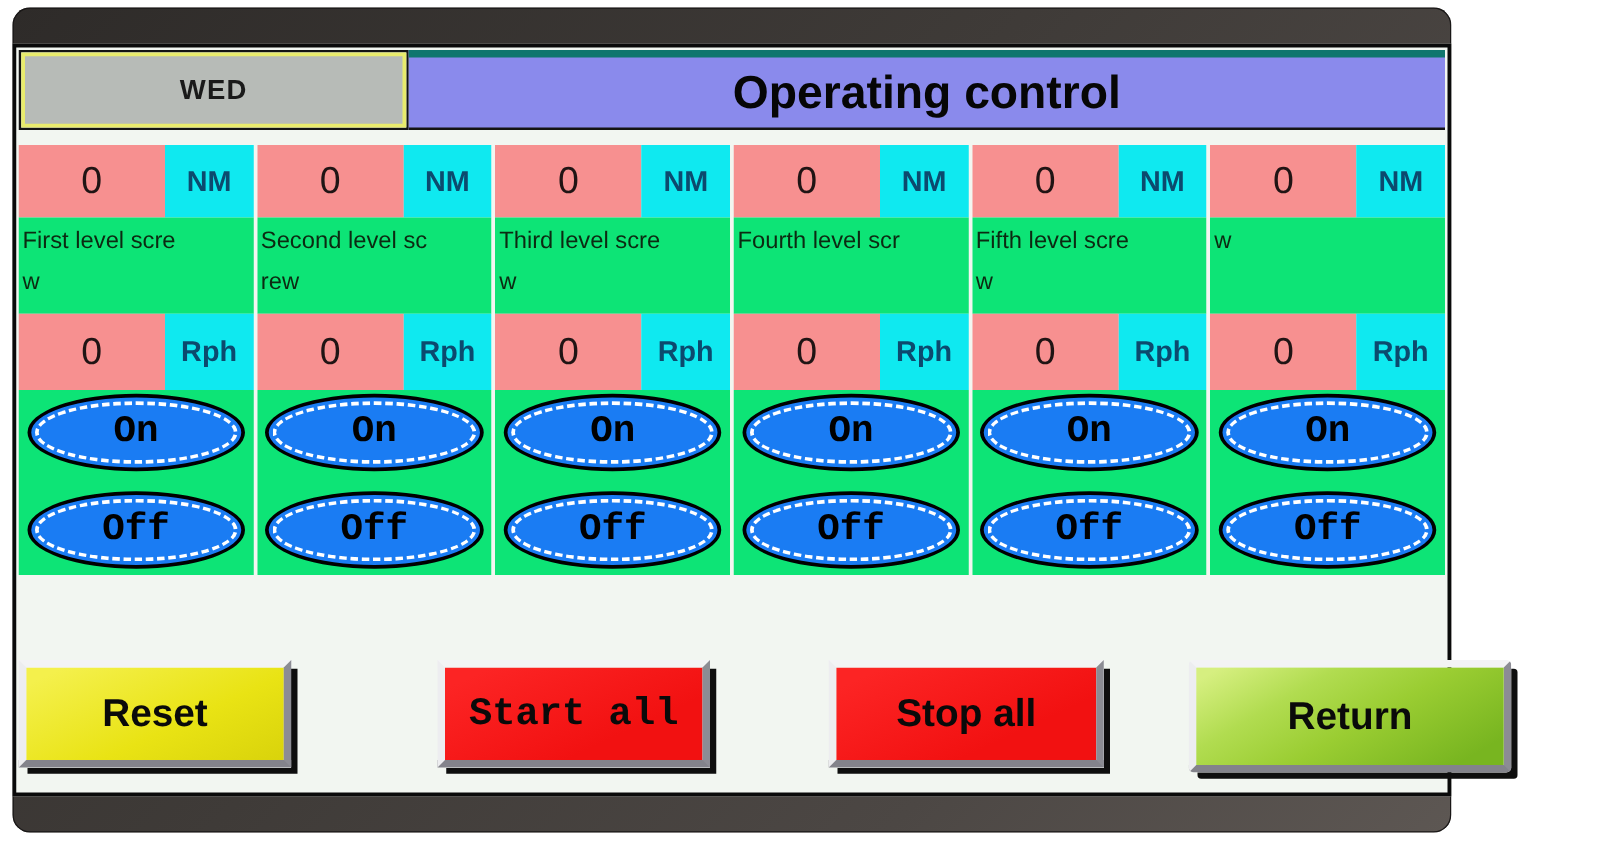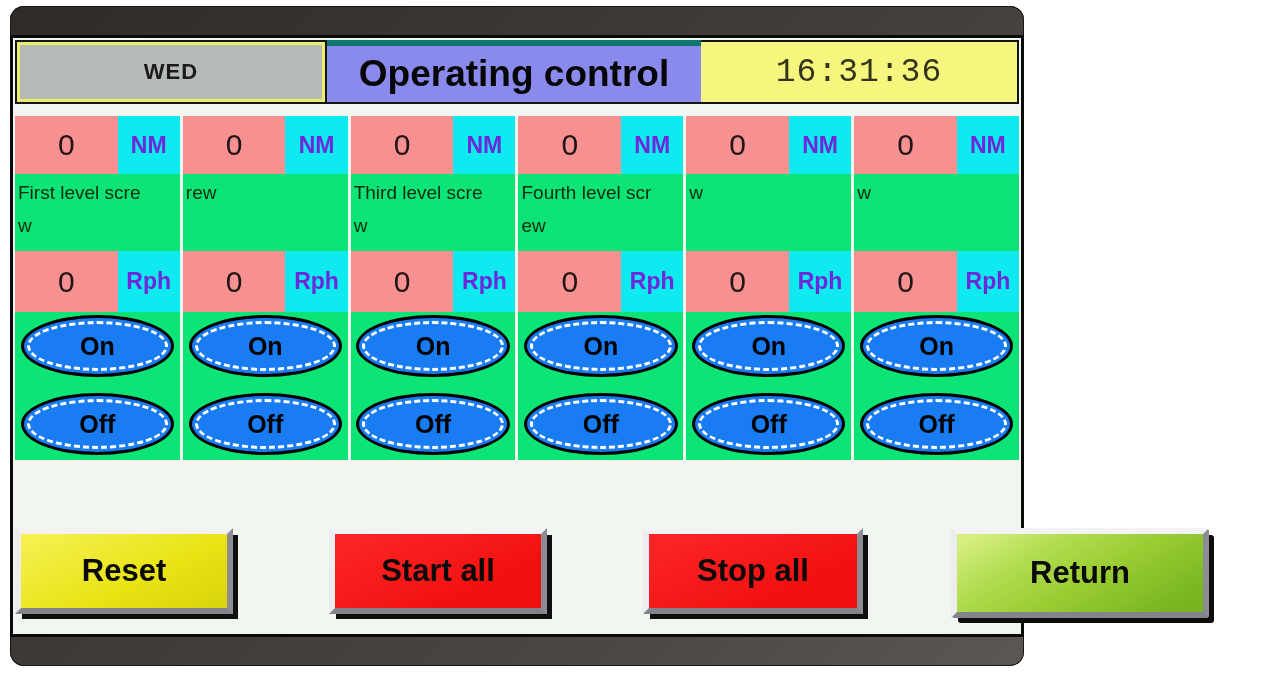--- a/index.html
+++ b/index.html
@@ -1,21 +1,21 @@
 <!DOCTYPE html>
 <html style="--screen-bg: #f2f6f1; --title-bg: #8a8aec; --time-bg: #f6f67e; --day-bg: #b7bbb7; --day-border: #e9ec6d; --cell-pink: #f79090; --cell-cyan: #0fe9f0; --panel-green: #0de476; --button-blue: #1a7cf3; --reset-yellow: #e9e314; --action-red: #f21111; --return-green: #9acd32;"><head>
 <meta charset="utf-8">
 <style>
   html,body{margin:0;padding:0;}
   body{
     width:1280px;height:677px;background:#ffffff;position:relative;
     font-family:"Liberation Sans", sans-serif;
   }
   .bezel{
-    position:absolute;left:10px;top:6px;width:1014px;height:660px;
+    position:absolute;left:10px;top:6px;width:1151px;height:660px;
     border-radius:14px;
     background:linear-gradient(135deg,#2e2b29 0%,#3f3b38 45%,#4c4744 75%,#5d5753 100%);
     box-shadow:inset 0 0 0 1px #191717;
     display:flex;align-items:center;justify-content:center;
   }
   .screen{
     width:1212px;height:602px;box-sizing:border-box;
     background:var(--screen-bg,#f2f6f1);
     border:3px solid #0a0a0a;position:relative;
   }
@@ -54,21 +54,21 @@
   .grid{
     position:absolute;left:2px;right:2px;top:78px;height:344px;
     display:grid;grid-template-columns:repeat(6,1fr);column-gap:3px;
   }
   .col{display:flex;flex-direction:column;min-width:0;}
   .val-row{display:flex;}
   .row-a{height:58px;}
   .row-c{height:61px;}
   .cell{display:flex;align-items:center;justify-content:center;min-width:0;}
   .cell.pink{flex:1.65;background:var(--cell-pink,#f79090);font-size:30px;color:#201414;}
-  .cell.cyan{flex:1;background:var(--cell-cyan,#0fe9f0);font-size:23px;font-weight:bold;color:#6d28d9;}
+  .cell.cyan{flex:1;background:var(--cell-cyan,#0fe9f0);font-size:23px;font-weight:bold;color:#0c4a6e;}
   .screw-label{
     height:77px;box-sizing:border-box;background:var(--panel-green,#0de476);
     padding:2px 2px 0 3px;font-size:19px;line-height:33px;color:#0c2a12;
     overflow:hidden;
   }
   .screw-label span{display:block;white-space:nowrap;}
   .btn-area{
     flex:1;background:var(--panel-green,#0de476);
     display:flex;flex-direction:column;align-items:center;
     justify-content:space-between;padding:3px 0 5px;
@@ -77,53 +77,52 @@
     position:relative;width:93%;height:62px;box-sizing:border-box;
     border-radius:50%;background:var(--button-blue,#1a7cf3);
     border:3px solid #000;display:flex;align-items:center;justify-content:center;
     cursor:pointer;padding:0;
   }
   .oval::before{
     content:"";position:absolute;inset:3px;border-radius:50%;
     border:3px dashed #ffffff;
   }
   .oval-label{
-    position:relative;font-family:Liberation Sans, sans-serif;
-    font-size:25px;font-weight:bold;color:#000;
+    position:relative;font-family:Liberation Mono, monospace;
+    font-size:30px;font-weight:bold;color:#000;
   }
   
   .push{
     position:absolute;top:490px;height:86px;box-sizing:border-box;
     border:6px solid;border-color:#f3f3f5 #8c8c94 #83838b #ededf0;
     box-shadow:6px 6px 0 -1px #0e0e0e;
     display:flex;align-items:center;justify-content:center;
     font-family:"Liberation Sans",sans-serif;
     font-size:31px;font-weight:bold;color:#0a0a0a;cursor:pointer;padding:0;text-align:right;
   }
   .push-reset{left:2px;width:218px;
     background:linear-gradient(155deg,#f4f04c 8%,var(--reset-yellow,#e9e314) 60%,#d9d30b 100%);}
-  .push-start{left:316px;width:218px;
-    background:linear-gradient(155deg,#fc2424 10%,var(--action-red,#f21111) 70%);}
-  .push-stop{left:630px;width:220px;
+  .push-start{left:337px;width:218px;
+    background:linear-gradient(155deg,#fc2424 10%,var(--action-red,#f21111) 70%);font-family:Liberation Mono, monospace;}
+  .push-stop{left:650px;width:220px;
     background:linear-gradient(155deg,#fc2424 10%,var(--action-red,#f21111) 70%);}
   .push-return{left:938px;width:258px;height:90px;border-radius:4px;
     background:linear-gradient(150deg,#d6ef80 5%,#b1dc50 30%,var(--return-green,#9acd32) 55%,#78b520 90%);}
 </style>
 </head>
 <body>
 
 <div class="bezel">
   <div class="screen">
 
     <div class="topbar">
       <div class="day-btn">
         <div class="day-inner">WED</div>
       </div>
       <div class="title-seg">Operating control</div>
-      <div class="time-seg">16:31:36</div>
     </div>
 
     <div class="grid">
 
       <div class="col">
         <div class="val-row row-a">
           <div class="cell pink">0</div>
           <div class="cell cyan">NM</div>
         </div>
         <div class="screw-label">
@@ -143,20 +142,21 @@
             </button>
         </div>
       </div>
 
       <div class="col">
         <div class="val-row row-a">
           <div class="cell pink">0</div>
           <div class="cell cyan">NM</div>
         </div>
         <div class="screw-label">
+          <span>Second level sc</span>
           <span>rew</span>
         </div>
         <div class="val-row row-c">
           <div class="cell pink">0</div>
           <div class="cell cyan">Rph</div>
         </div>
         <div class="btn-area">
           <button class="oval">
               <span class="oval-label">On</span>
             </button>
@@ -189,42 +189,42 @@
         </div>
       </div>
 
       <div class="col">
         <div class="val-row row-a">
           <div class="cell pink">0</div>
           <div class="cell cyan">NM</div>
         </div>
         <div class="screw-label">
           <span>Fourth level scr</span>
-          <span>ew</span>
-        </div>
-        <div class="val-row row-c">
-          <div class="cell pink">0</div>
-          <div class="cell cyan">Rph</div>
-        </div>
-        <div class="btn-area">
-          <button class="oval">
-              <span class="oval-label">On</span>
-            </button>
-          <button class="oval">
-              <span class="oval-label">Off</span>
-            </button>
-        </div>
-      </div>
-
-      <div class="col">
-        <div class="val-row row-a">
-          <div class="cell pink">0</div>
-          <div class="cell cyan">NM</div>
-        </div>
-        <div class="screw-label">
+        </div>
+        <div class="val-row row-c">
+          <div class="cell pink">0</div>
+          <div class="cell cyan">Rph</div>
+        </div>
+        <div class="btn-area">
+          <button class="oval">
+              <span class="oval-label">On</span>
+            </button>
+          <button class="oval">
+              <span class="oval-label">Off</span>
+            </button>
+        </div>
+      </div>
+
+      <div class="col">
+        <div class="val-row row-a">
+          <div class="cell pink">0</div>
+          <div class="cell cyan">NM</div>
+        </div>
+        <div class="screw-label">
+          <span>Fifth level scre</span>
           <span>w</span>
         </div>
         <div class="val-row row-c">
           <div class="cell pink">0</div>
           <div class="cell cyan">Rph</div>
         </div>
         <div class="btn-area">
           <button class="oval">
               <span class="oval-label">On</span>
             </button>

